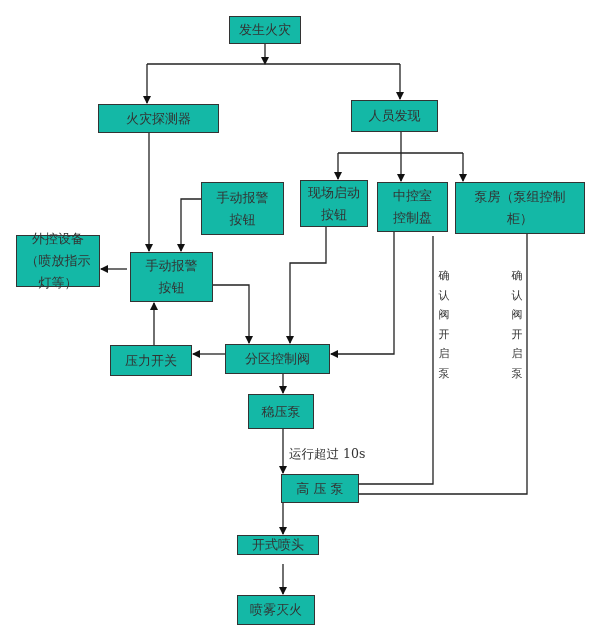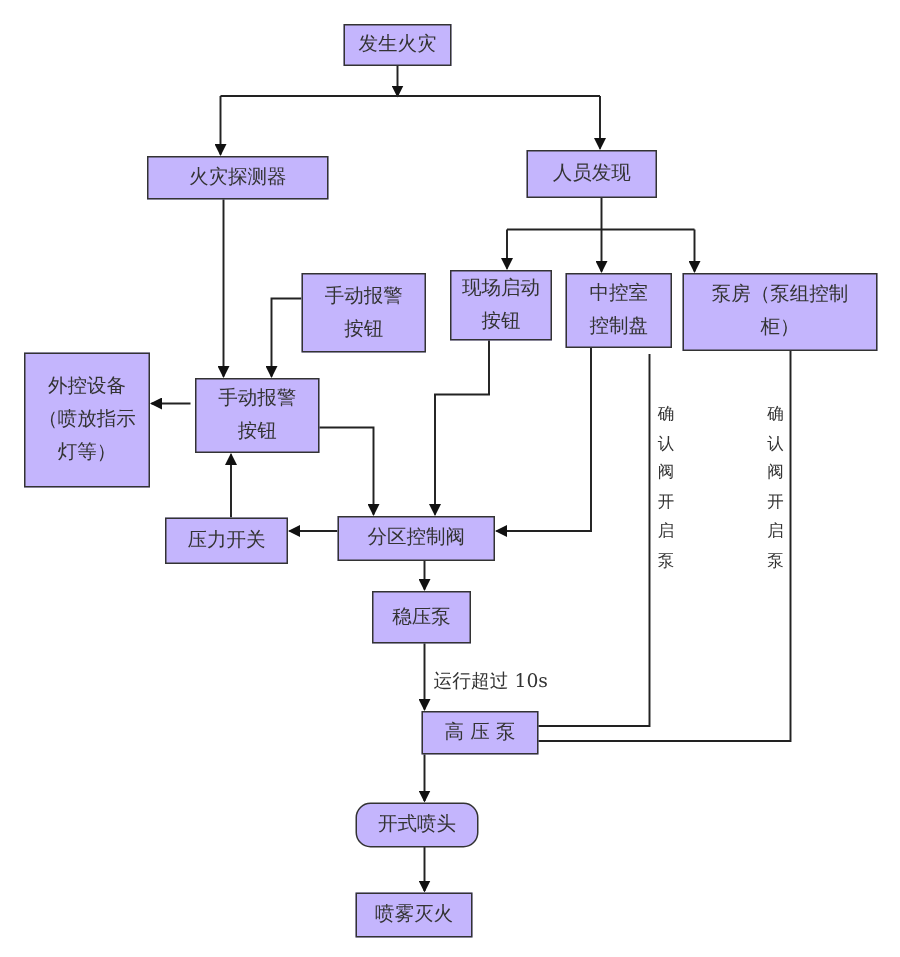--- a/index.html
+++ b/index.html
@@ -1,20 +1,20 @@
 <!DOCTYPE html>
 <html><head>
 <meta charset="utf-8">
 <style>
   html, body { margin:0; padding:0; background:#ffffff; }
   body { width:600px; height:638px; position:relative; overflow:hidden;
          font-family:"DejaVu Serif", serif; color:#222; }
   svg.lines { position:absolute; left:0; top:0; width:600px; height:638px; }
   .box { position:absolute; box-sizing:border-box; border:1.5px solid #333;
-         background:#c4b5fd; display:flex; align-items:center; justify-content:center;
+         background:#14b8a6; display:flex; align-items:center; justify-content:center;
          text-align:center; font-size:13px; line-height:22px; color:#333; padding:0 3px; }
   .vlabel { position:absolute; width:14px; font-size:11px; line-height:19.5px;
             color:#333; text-align:center; word-break:break-all; }
   .edge-label { position:absolute; font-size:12.5px; color:#333; white-space:nowrap; }
 </style>
 </head>
 <body>
 
 <svg class="lines" viewBox="0 0 600 638">
   <defs>
@@ -79,39 +79,39 @@
 </div>
 <div class="box" style="left:300px;top:180px;width:68px;height:47px;padding:0 6px;">
   <span>现场启动按钮</span>
 </div>
 <div class="box" style="left:377px;top:182px;width:71px;height:50px;padding:0 10px;align-items:center;">
   <span>中控室控制盘</span>
 </div>
 <div class="box" style="left:455px;top:182px;width:130px;height:52px;padding:0 6px;">
   <span>泵房（泵组控制柜）</span>
 </div>
-<div class="box" style="left:16px;top:235px;width:84px;height:90px;padding:0 8px;">
+<div class="box" style="left:16px;top:235px;width:84px;height:52px;padding:0 8px;">
   <span>外控设备（喷放指示灯等）</span>
 </div>
 <div class="box" style="left:130px;top:252px;width:83px;height:50px;padding:0 12px;">
   <span>手动报警按钮</span>
 </div>
 <div class="box" style="left:110px;top:345px;width:82px;height:31px;">
   <span>压力开关</span>
 </div>
 <div class="box" style="left:225px;top:344px;width:105px;height:30px;">
   <span>分区控制阀</span>
 </div>
 <div class="box" style="left:248px;top:394px;width:66px;height:35px;">
   <span>稳压泵</span>
 </div>
 <div class="box" style="left:237px;top:474px;width:78px;height:29px;margin-left:44px;">
   <span>高 压 泵</span>
 </div>
-<div class="box" style="left:237px;top:535px;width:82px;height:30px;border-radius:10px;">
+<div class="box" style="left:237px;top:535px;width:82px;height:20px;">
   <span>开式喷头</span>
 </div>
 <div class="box" style="left:237px;top:595px;width:78px;height:30px;">
   <span>喷雾灭火</span>
 </div>
 
 <div class="edge-label" style="left:289px;top:446px;">运行超过 10s</div>
 <div class="vlabel" style="left:437px;top:266px;">确认阀开启泵</div>
 <div class="vlabel" style="left:510px;top:266px;">确认阀开启泵</div>
 

